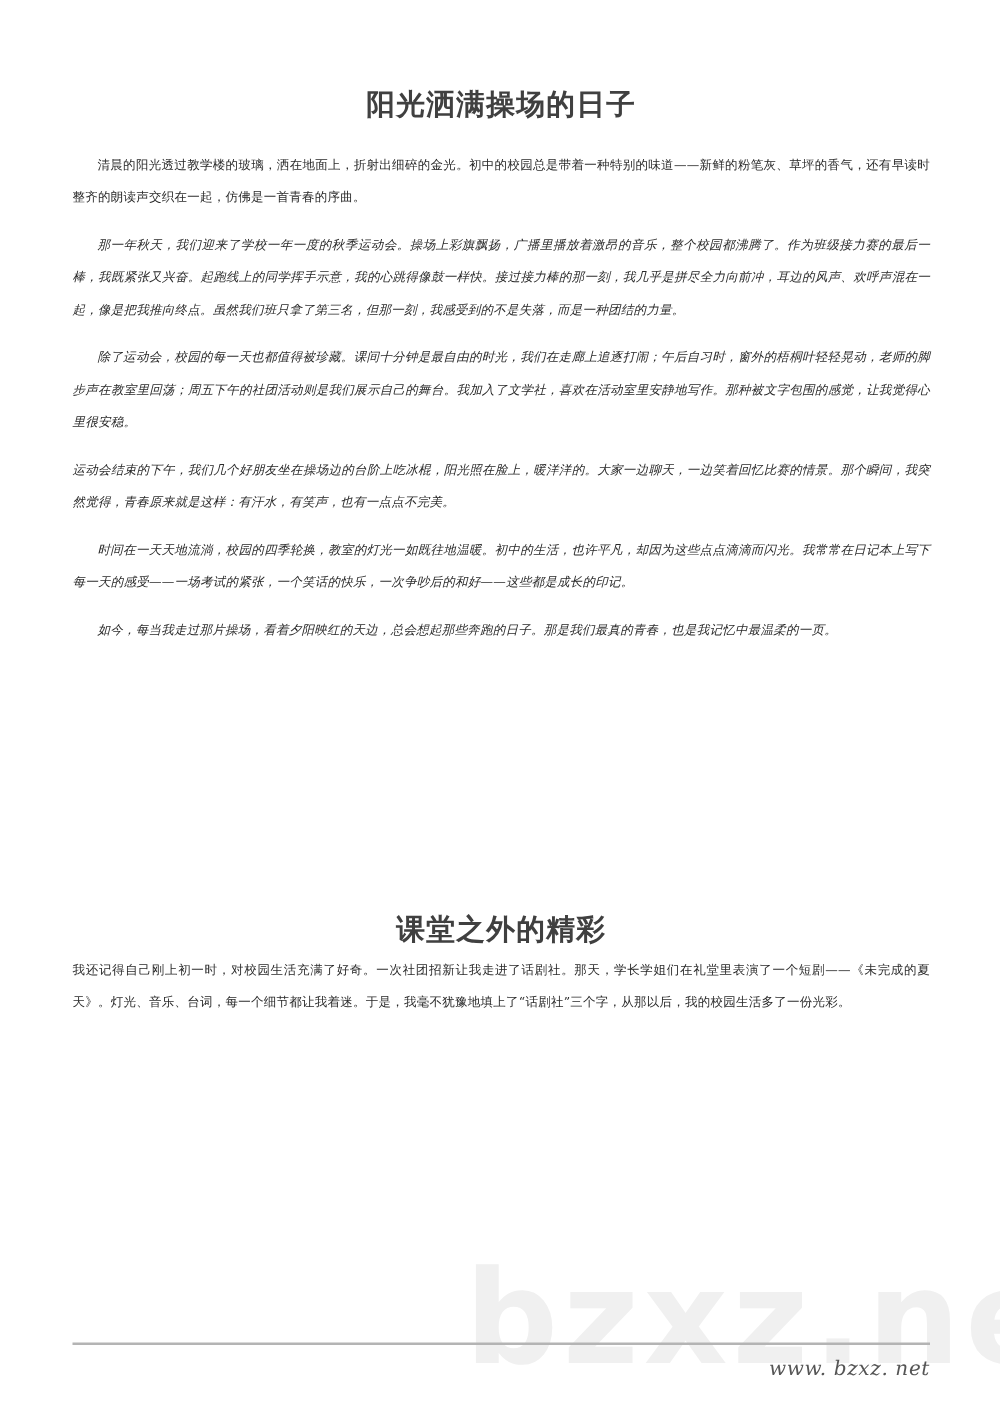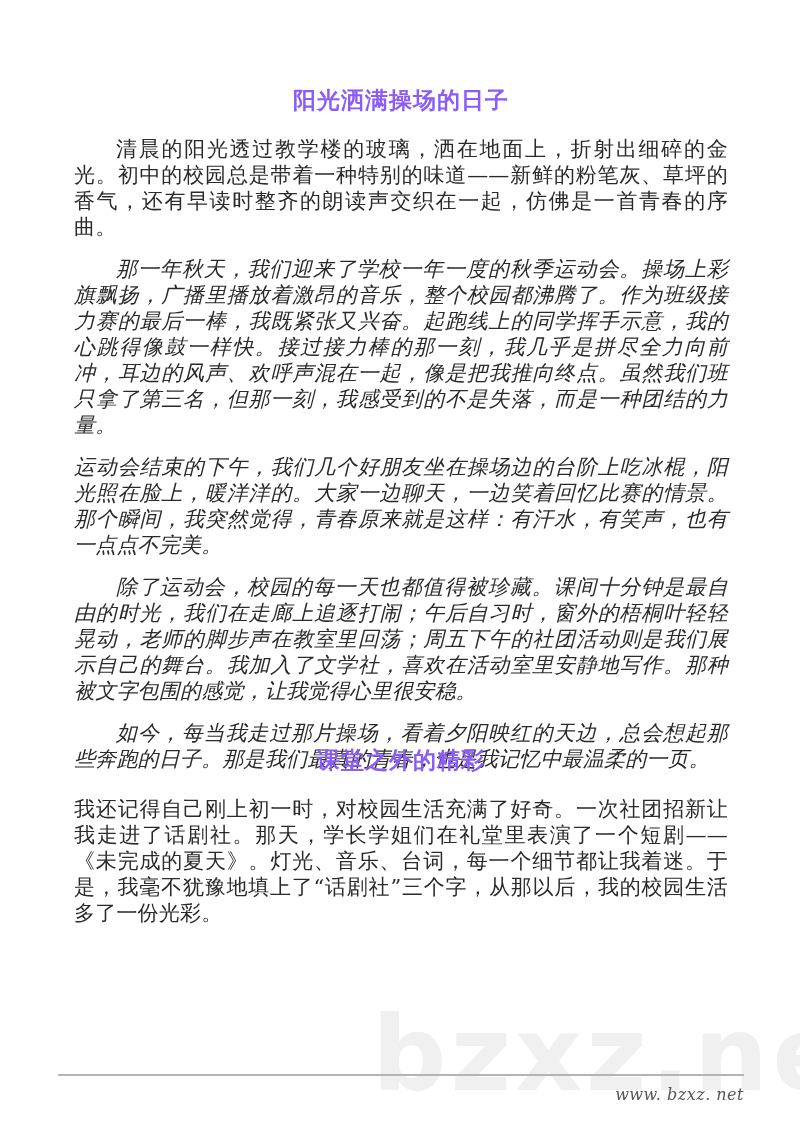--- a/index.html
+++ b/index.html
@@ -37,27 +37,27 @@
       position: absolute;
       left: 58px;
       width: 686px;
       z-index: 1;
     }
     .section-title {
       text-align: center;
       font-family: "DejaVu Sans", "Liberation Sans", sans-serif;
       font-weight: bold;
       font-size: 23px;
-      color: #8b5cf6;
-      margin: 16px;
+      color: #404040;
+      margin: 0;
       letter-spacing: 1px;
     }
     .para {
-      margin: 16px;
-      font-size: 21px;
+      margin: 0;
+      font-size: 10px;
       line-height: 26px;
       text-align: justify;
       text-justify: inter-character;
       letter-spacing: 0.2px;
     }
     .para.indent { text-indent: 2em; }
     #s1 { top: 64px; }
     #s1 .section-title { height: 40px; line-height: 40px; }
     #s1 .p1 { margin-top: 16px; }
     #s1 .para + .para { margin-top: 12px; font-style: italic; }
@@ -92,22 +92,23 @@
 <body>
 
 <div class="page">
 
   <div class="watermark">bzxz.net</div>
 
   <div class="content" id="s1">
     <h1 class="section-title">阳光洒满操场的日子</h1>
     <p class="para indent p1">清晨的阳光透过教学楼的玻璃，洒在地面上，折射出细碎的金光。初中的校园总是带着一种特别的味道——新鲜的粉笔灰、草坪的香气，还有早读时整齐的朗读声交织在一起，仿佛是一首青春的序曲。</p>
     <p class="para indent">那一年秋天，我们迎来了学校一年一度的秋季运动会。操场上彩旗飘扬，广播里播放着激昂的音乐，整个校园都沸腾了。作为班级接力赛的最后一棒，我既紧张又兴奋。起跑线上的同学挥手示意，我的心跳得像鼓一样快。接过接力棒的那一刻，我几乎是拼尽全力向前冲，耳边的风声、欢呼声混在一起，像是把我推向终点。虽然我们班只拿了第三名，但那一刻，我感受到的不是失落，而是一种团结的力量。</p>
+    <p class="para indent">除了运动会，校园的每一天也都值得被珍藏。课间十分钟是最自由的时光，我们在走廊上追逐打闹；午后自习时，窗外的梧桐叶轻轻晃动，老师的脚步声在教室里回荡；周五下午的社团活动则是我们展示自己的舞台。我加入了文学社，喜欢在活动室里安静地写作。那种被文字包围的感觉，让我觉得心里很安稳。</p>
     <p class="para">运动会结束的下午，我们几个好朋友坐在操场边的台阶上吃冰棍，阳光照在脸上，暖洋洋的。大家一边聊天，一边笑着回忆比赛的情景。那个瞬间，我突然觉得，青春原来就是这样：有汗水，有笑声，也有一点点不完美。</p>
-    <p class="para indent">除了运动会，校园的每一天也都值得被珍藏。课间十分钟是最自由的时光，我们在走廊上追逐打闹；午后自习时，窗外的梧桐叶轻轻晃动，老师的脚步声在教室里回荡；周五下午的社团活动则是我们展示自己的舞台。我加入了文学社，喜欢在活动室里安静地写作。那种被文字包围的感觉，让我觉得心里很安稳。</p>
+    <p class="para indent">时间在一天天地流淌，校园的四季轮换，教室的灯光一如既往地温暖。初中的生活，也许平凡，却因为这些点点滴滴而闪光。我常常在日记本上写下每一天的感受——一场考试的紧张，一个笑话的快乐，一次争吵后的和好——这些都是成长的印记。</p>
     <p class="para indent">如今，每当我走过那片操场，看着夕阳映红的天边，总会想起那些奔跑的日子。那是我们最真的青春，也是我记忆中最温柔的一页。</p>
   </div>
 
   <div class="content" id="s2">
     <h1 class="section-title">课堂之外的精彩</h1>
     <p class="para">我还记得自己刚上初一时，对校园生活充满了好奇。一次社团招新让我走进了话剧社。那天，学长学姐们在礼堂里表演了一个短剧——《未完成的夏天》。灯光、音乐、台词，每一个细节都让我着迷。于是，我毫不犹豫地填上了“话剧社”三个字，从那以后，我的校园生活多了一份光彩。</p>
   </div>
 
   <div class="footer-rule"></div>
   <div class="footer-url">www. bzxz. net</div>

